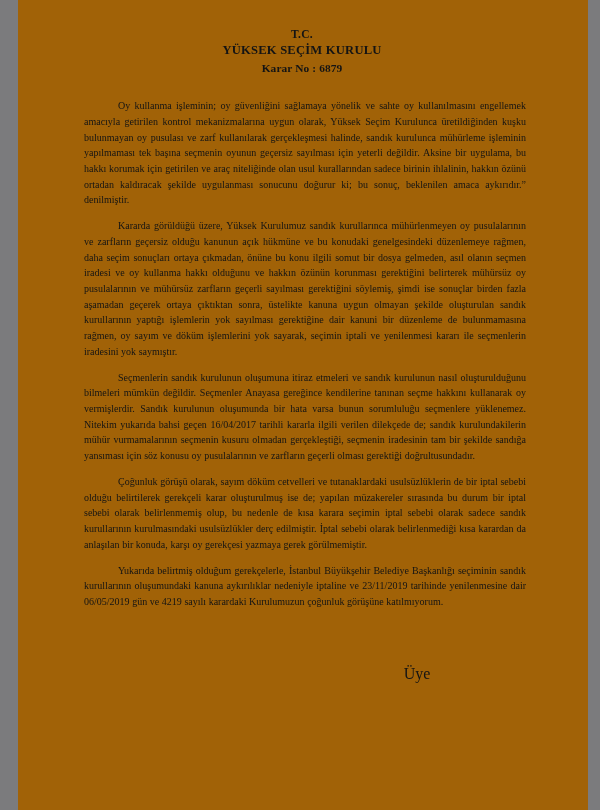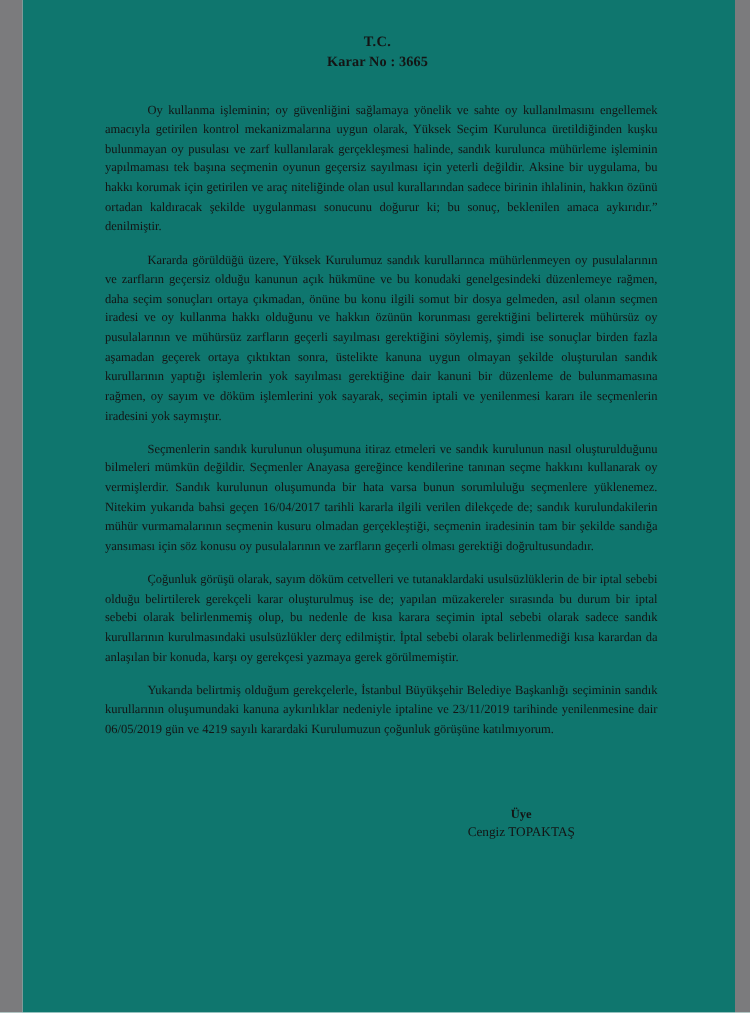--- a/index.html
+++ b/index.html
@@ -26,21 +26,21 @@
   }
   .scan-edge.left  { left: 0;  width: 18px; }
   .scan-edge.right { right: 0; width: 12px; }
 
   .page {
     position: absolute;
     left: 18px;
     right: 12px;
     top: 0;
     bottom: 0;
-    background: #0f766e;
+    background: #a16207;
     box-sizing: border-box;
     padding: 26px 62px 0 66px;
   }
 
   
   .doc-header {
     text-align: center;
     font-weight: bold;
     line-height: 1.42;
     margin-left: -6px;
@@ -77,47 +77,47 @@
   
   .signature {
     margin-top: 52px;
     text-align: center;
     width: 190px;
     margin-left: auto;
     margin-right: 14px;
     line-height: 1.55;
   }
   .signature .sig-role {
-    font-size: 10px;
-    font-weight: bold;
+    font-size: 16px;
+    font-weight: normal;
     margin-top: 12px;
   }
   .signature .sig-name {
     font-size: 10.6px;
   }
 </style>
 </head>
 <body>
 
 <div class="scan-edge left"></div>
 <div class="scan-edge right"></div>
 
 <div class="page">
 
   <div class="doc-header">
     <div class="line-tc">T.C.</div>
-    <div class="line-karar">Karar No : 3665</div>
+    <div class="line-org">YÜKSEK SEÇİM KURULU</div>
+    <div class="line-karar">Karar No : 6879</div>
   </div>
 
   <div class="body-text">
     <p class="para">Oy kullanma işleminin; oy güvenliğini sağlamaya yönelik ve sahte oy kullanılmasını engellemek amacıyla getirilen kontrol mekanizmalarına uygun olarak, Yüksek Seçim Kurulunca üretildiğinden kuşku bulunmayan oy pusulası ve zarf kullanılarak gerçekleşmesi halinde, sandık kurulunca mühürleme işleminin yapılmaması tek başına seçmenin oyunun geçersiz sayılması için yeterli değildir. Aksine bir uygulama, bu hakkı korumak için getirilen ve araç niteliğinde olan usul kurallarından sadece birinin ihlalinin, hakkın özünü ortadan kaldıracak şekilde uygulanması sonucunu doğurur ki; bu sonuç, beklenilen amaca aykırıdır.” denilmiştir.</p>
     <p class="para">Kararda görüldüğü üzere, Yüksek Kurulumuz sandık kurullarınca mühürlenmeyen oy pusulalarının ve zarfların geçersiz olduğu kanunun açık hükmüne ve bu konudaki genelgesindeki düzenlemeye rağmen, daha seçim sonuçları ortaya çıkmadan, önüne bu konu ilgili somut bir dosya gelmeden, asıl olanın seçmen iradesi ve oy kullanma hakkı olduğunu ve hakkın özünün korunması gerektiğini belirterek mühürsüz oy pusulalarının ve mühürsüz zarfların geçerli sayılması gerektiğini söylemiş, şimdi ise sonuçlar birden fazla aşamadan geçerek ortaya çıktıktan sonra, üstelikte kanuna uygun olmayan şekilde oluşturulan sandık kurullarının yaptığı işlemlerin yok sayılması gerektiğine dair kanuni bir düzenleme de bulunmamasına rağmen, oy sayım ve döküm işlemlerini yok sayarak, seçimin iptali ve yenilenmesi kararı ile seçmenlerin iradesini yok saymıştır.</p>
     <p class="para">Seçmenlerin sandık kurulunun oluşumuna itiraz etmeleri ve sandık kurulunun nasıl oluşturulduğunu bilmeleri mümkün değildir. Seçmenler Anayasa gereğince kendilerine tanınan seçme hakkını kullanarak oy vermişlerdir. Sandık kurulunun oluşumunda bir hata varsa bunun sorumluluğu seçmenlere yüklenemez. Nitekim yukarıda bahsi geçen 16/04/2017 tarihli kararla ilgili verilen dilekçede de; sandık kurulundakilerin mühür vurmamalarının seçmenin kusuru olmadan gerçekleştiği, seçmenin iradesinin tam bir şekilde sandığa yansıması için söz konusu oy pusulalarının ve zarfların geçerli olması gerektiği doğrultusundadır.</p>
     <p class="para">Çoğunluk görüşü olarak, sayım döküm cetvelleri ve tutanaklardaki usulsüzlüklerin de bir iptal sebebi olduğu belirtilerek gerekçeli karar oluşturulmuş ise de; yapılan müzakereler sırasında bu durum bir iptal sebebi olarak belirlenmemiş olup, bu nedenle de kısa karara seçimin iptal sebebi olarak sadece sandık kurullarının kurulmasındaki usulsüzlükler derç edilmiştir. İptal sebebi olarak belirlenmediği kısa karardan da anlaşılan bir konuda, karşı oy gerekçesi yazmaya gerek görülmemiştir.</p>
     <p class="para">Yukarıda belirtmiş olduğum gerekçelerle, İstanbul Büyükşehir Belediye Başkanlığı seçiminin sandık kurullarının oluşumundaki kanuna aykırılıklar nedeniyle iptaline ve 23/11/2019 tarihinde yenilenmesine dair 06/05/2019 gün ve 4219 sayılı karardaki Kurulumuzun çoğunluk görüşüne katılmıyorum.</p>
   </div>
 
   <div class="signature">
     <div class="sig-role">Üye</div>
-    <div class="sig-name">Cengiz TOPAKTAŞ</div>
   </div>
 
 </div>
 
 </body></html>

